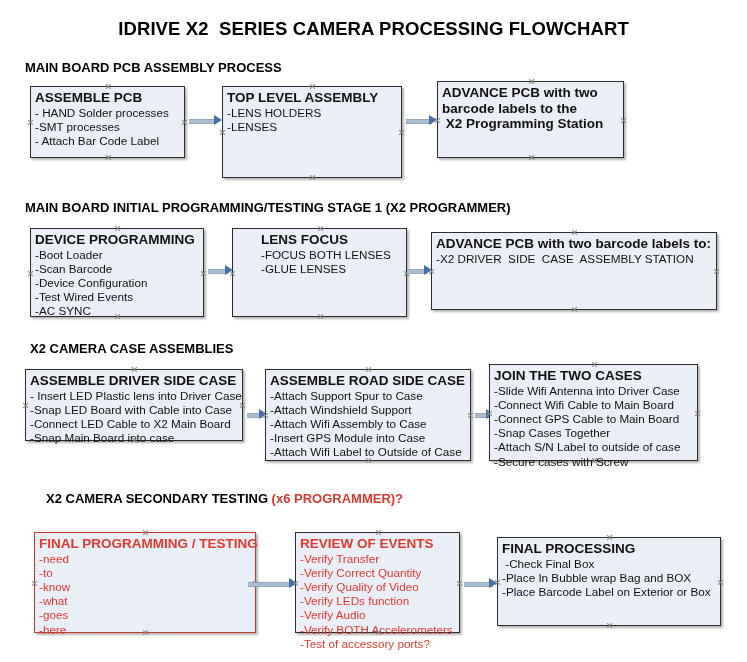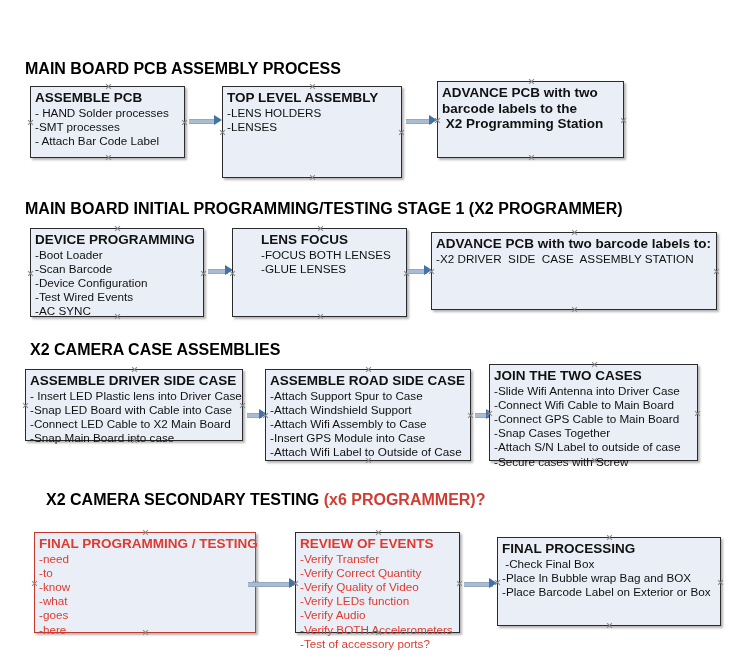--- a/index.html
+++ b/index.html
@@ -26,21 +26,21 @@
     left: 0; top: 18px;
     width: 747px;
     text-align: center;
     font-size: 18.5px;
     font-weight: bold;
     letter-spacing: 0.1px;
     white-space: pre;
   }
   .section-title {
     position: absolute;
-    font-size: 16px;
+    font-size: 13px;
     font-weight: bold;
     white-space: pre;
   }
   .section-title .accent {
     color: #d23b32;
   }
   .node {
     position: absolute;
     box-sizing: border-box;
     background: #eaeff7;
@@ -101,20 +101,21 @@
     border-top: 5px solid transparent;
     border-bottom: 5px solid transparent;
     border-left: 8px solid #4472a8;
   }
 </style>
 </head>
 <body>
 
 <div id="canvas">
 
+  <div class="doc-title">IDRIVE X2  SERIES CAMERA PROCESSING FLOWCHART</div>
 
   <div class="section-title" style="left:25px; top:60px;"><span>MAIN BOARD PCB ASSEMBLY PROCESS</span></div>
 
   <div class="node" style="left:30px; top:86px; width:155px; height:72px;">
     <div class="n-title">ASSEMBLE PCB</div>
     <div class="n-line">- HAND Solder processes</div>
     <div class="n-line">-SMT processes</div>
     <div class="n-line">- Attach Bar Code Label</div>
     <div class="handle" style="left:50%; top:-4px; margin-left:-3px;"></div>
     <div class="handle" style="left:50%; bottom:-4px; margin-left:-3px;"></div>

